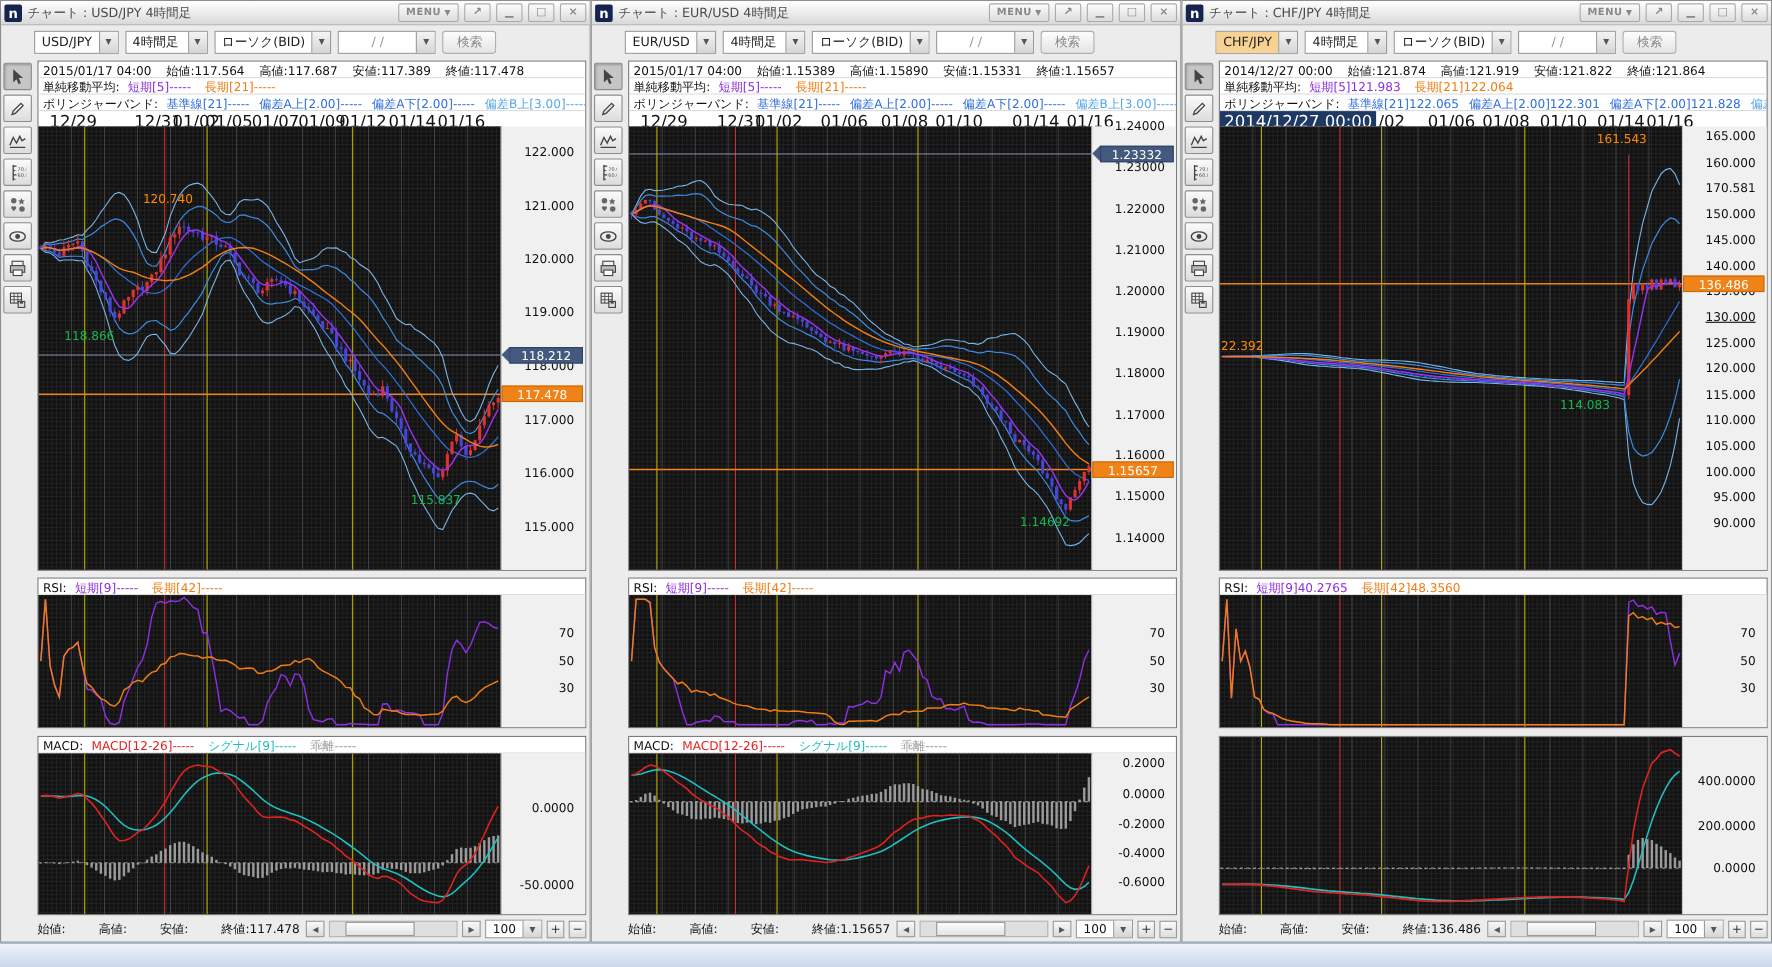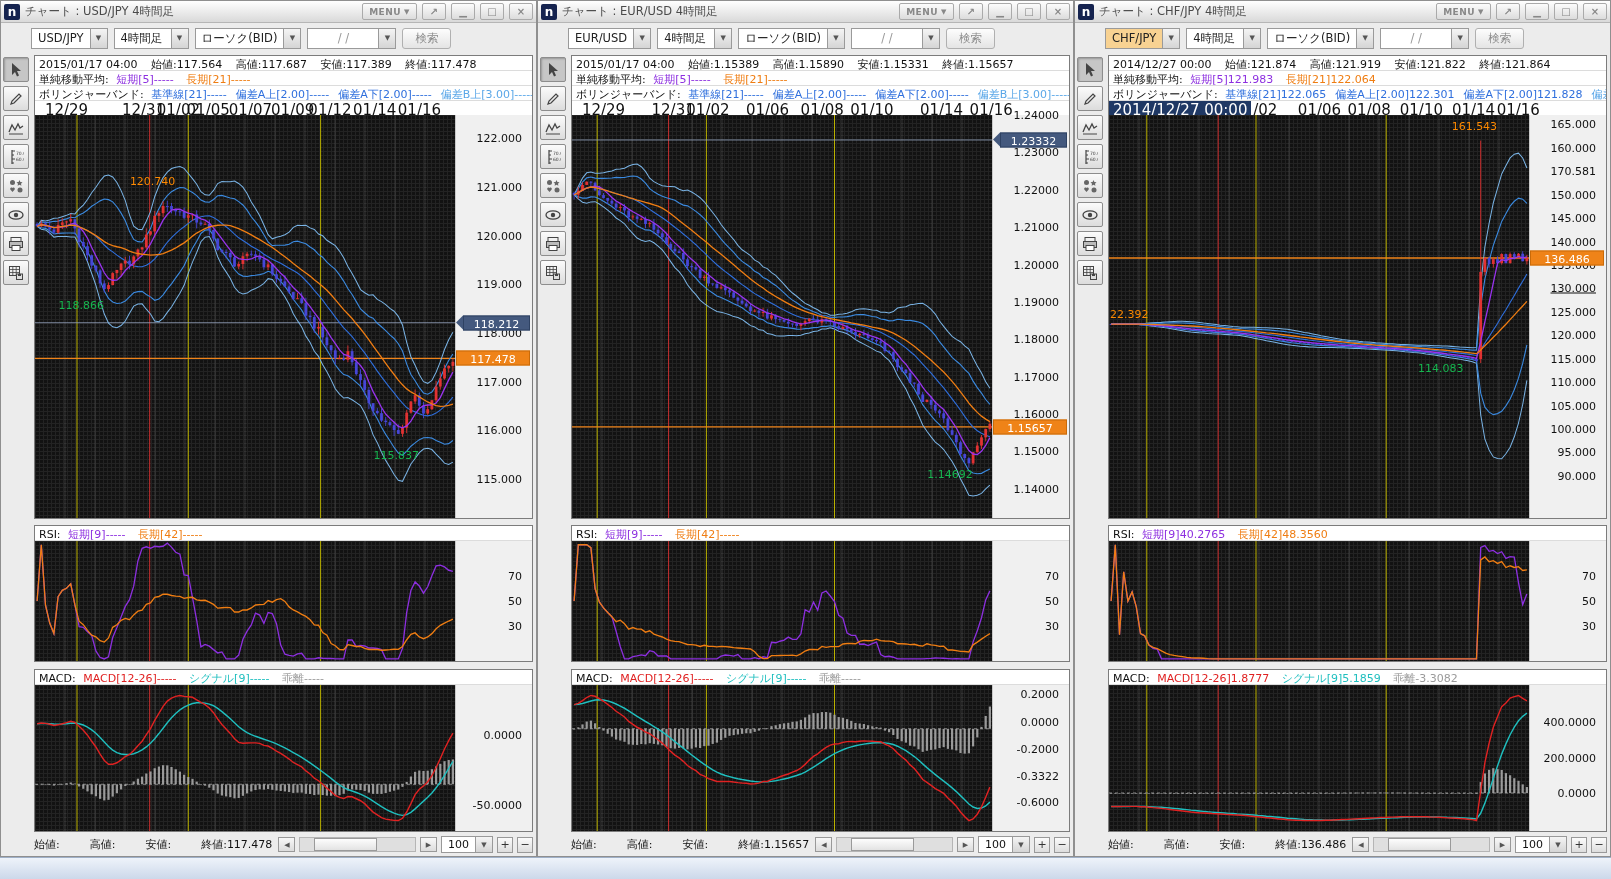--- a/index.html
+++ b/index.html
@@ -1223,21 +1223,21 @@
                     <rect x="412.59999999999997" y="29.687176283623852" width="2.2" height="12.312823716376148" fill="#a8a8a8" opacity="0.9"></rect>
                     <rect x="416.79999999999995" y="20.642356434498176" width="2.2" height="21.357643565501824" fill="#a8a8a8" opacity="0.9"></rect>
                     <path d="M2.1 18.8L6.3 18.5L10.5 17.8L14.7 16.6L18.9 15.3L23.1 14.4L27.3 14.1L31.5 14.4L35.7 15.2L39.9 16.5L44.1 18.2L48.3 20.2L52.5 22.3L56.7 24.8L60.9 27.4L65.1 30.0L69.3 32.5L73.5 35.0L77.7 37.3L81.9 39.8L86.1 42.3L90.3 45.0L94.5 47.9L98.7 51.1L102.9 54.3L107.1 57.4L111.3 60.6L115.5 63.9L119.7 67.1L123.9 70.2L128.1 73.3L132.3 76.1L136.5 78.8L140.7 81.3L144.9 83.5L149.1 85.3L153.3 86.8L157.5 87.9L161.7 89.0L165.9 89.9L170.1 90.7L174.3 91.4L178.5 92.1L182.7 92.6L186.9 92.9L191.1 92.9L195.3 92.8L199.5 92.4L203.7 91.8L207.9 91.0L212.1 90.1L216.3 89.2L220.5 88.0L224.7 86.8L228.9 85.4L233.1 83.5L237.3 81.2L241.5 78.7L245.7 76.1L249.9 73.4L254.1 70.7L258.3 68.1L262.5 65.8L266.7 63.9L270.9 62.1L275.1 60.5L279.3 59.3L283.5 58.3L287.7 57.4L291.9 56.7L296.1 56.1L300.3 55.7L304.5 55.4L308.7 55.2L312.9 55.5L317.1 56.1L321.3 57.1L325.5 58.7L329.7 60.7L333.9 63.0L338.1 65.7L342.3 68.6L346.5 71.9L350.7 75.6L354.9 79.2L359.1 82.6L363.3 85.9L367.5 89.1L371.7 92.1L375.9 95.3L380.1 98.7L384.3 102.2L388.5 106.1L392.7 110.1L396.9 114.1L401.1 117.0L405.3 118.4L409.5 118.0L413.7 116.0L417.9 112.3" fill="none" stroke="#1fbfbf" stroke-width="1.4"></path>
                     <path d="M2.1 18.8L6.3 17.6L10.5 15.0L14.7 12.0L18.9 10.0L23.1 10.8L27.3 13.0L31.5 15.6L35.7 18.5L39.9 21.6L44.1 25.2L48.3 27.8L52.5 30.7L56.7 34.9L60.9 37.8L65.1 40.5L69.3 42.4L73.5 45.1L77.7 46.7L81.9 49.6L86.1 52.6L90.3 55.7L94.5 59.7L98.7 63.7L102.9 67.2L107.1 69.8L111.3 73.2L115.5 77.2L119.7 80.0L123.9 82.2L128.1 85.7L132.3 87.3L136.5 89.8L140.7 91.1L144.9 92.5L149.1 92.6L153.3 92.6L157.5 92.5L161.7 93.1L165.9 93.6L170.1 94.0L174.3 94.3L178.5 95.0L182.7 94.6L186.9 94.1L191.1 92.6L195.3 92.5L199.5 90.6L203.7 89.5L207.9 88.0L212.1 86.6L216.3 85.3L220.5 83.5L224.7 82.0L228.9 79.6L233.1 76.1L237.3 72.0L241.5 68.4L245.7 66.0L249.9 62.6L254.1 59.8L258.3 57.6L262.5 56.6L266.7 56.3L270.9 55.0L275.1 54.3L279.3 54.1L283.5 54.5L287.7 54.0L291.9 53.6L296.1 53.8L300.3 54.0L304.5 54.3L308.7 54.5L312.9 56.7L317.1 58.3L321.3 61.1L325.5 65.3L329.7 68.8L333.9 72.0L338.1 76.6L342.3 80.0L346.5 85.1L350.7 90.6L354.9 93.4L359.1 96.3L363.3 99.3L367.5 101.6L371.7 104.0L375.9 108.3L380.1 112.1L384.3 116.2L388.5 121.8L392.7 126.2L396.9 130.0L401.1 128.4L405.3 123.9L409.5 116.8L413.7 107.6L417.9 97.9" fill="none" stroke="#e02222" stroke-width="1.4"></path>
                   </svg>
                 </div>
             <div class="ycol ycol-macd">
                   <span class="ytick" style="top: 6%;">0.2000</span>
                   <span class="ytick" style="top: 25%;">0.0000</span>
                   <span class="ytick" style="top: 44%;">-0.2000</span>
-                  <span class="ytick" style="top: 62%;">-0.3322</span>
+                  <span class="ytick" style="top: 62%;">-0.4000</span>
                   <span class="ytick" style="top: 80%;">-0.6000</span>
                 </div>
           </div>
         </div>
 
         <div class="bottombar">
           <span class="bb-lab">始値:</span>
           <span class="bb-lab">高値:</span>
           <span class="bb-lab">安値:</span>
           <span class="bb-close"><span>終値:</span><span>1.15657</span></span>
@@ -1672,26 +1672,20 @@
                 </div>
             <div class="ycol ycol-rsi">
                   <span class="ytick" style="top: 29.1667%;">70</span>
                   <span class="ytick" style="top: 50%;">50</span>
                   <span class="ytick" style="top: 70.8333%;">30</span>
                 </div>
           </div>
         </div>
 
         <div class="panel macd-box">
-          <div class="info-row">
-            <span>MACD:</span>
-            <span class="c-red bi" style="margin-left:4px">MACD[12-26]1.8777</span>
-            <span class="c-cyan bi">シグナル[9]5.1859</span>
-            <span class="c-gray bi">乖離-3.3082</span>
-          </div>
           <div class="chart-row">
             <div class="blackchart macd-chart">
                   <svg viewBox="0 0 420 140" preserveAspectRatio="none">
                     <line x1="30" x2="30" y1="0" y2="140" stroke="#7a7a7a" stroke-width="0.8" opacity="0.45"></line>
                     <line x1="60" x2="60" y1="0" y2="140" stroke="#7a7a7a" stroke-width="0.8" opacity="0.45"></line>
                     <line x1="90" x2="90" y1="0" y2="140" stroke="#7a7a7a" stroke-width="0.8" opacity="0.45"></line>
                     <line x1="120" x2="120" y1="0" y2="140" stroke="#7a7a7a" stroke-width="0.8" opacity="0.45"></line>
                     <line x1="150" x2="150" y1="0" y2="140" stroke="#7a7a7a" stroke-width="0.8" opacity="0.45"></line>
                     <line x1="180" x2="180" y1="0" y2="140" stroke="#7a7a7a" stroke-width="0.8" opacity="0.45"></line>
                     <line x1="210" x2="210" y1="0" y2="140" stroke="#7a7a7a" stroke-width="0.8" opacity="0.45"></line>

